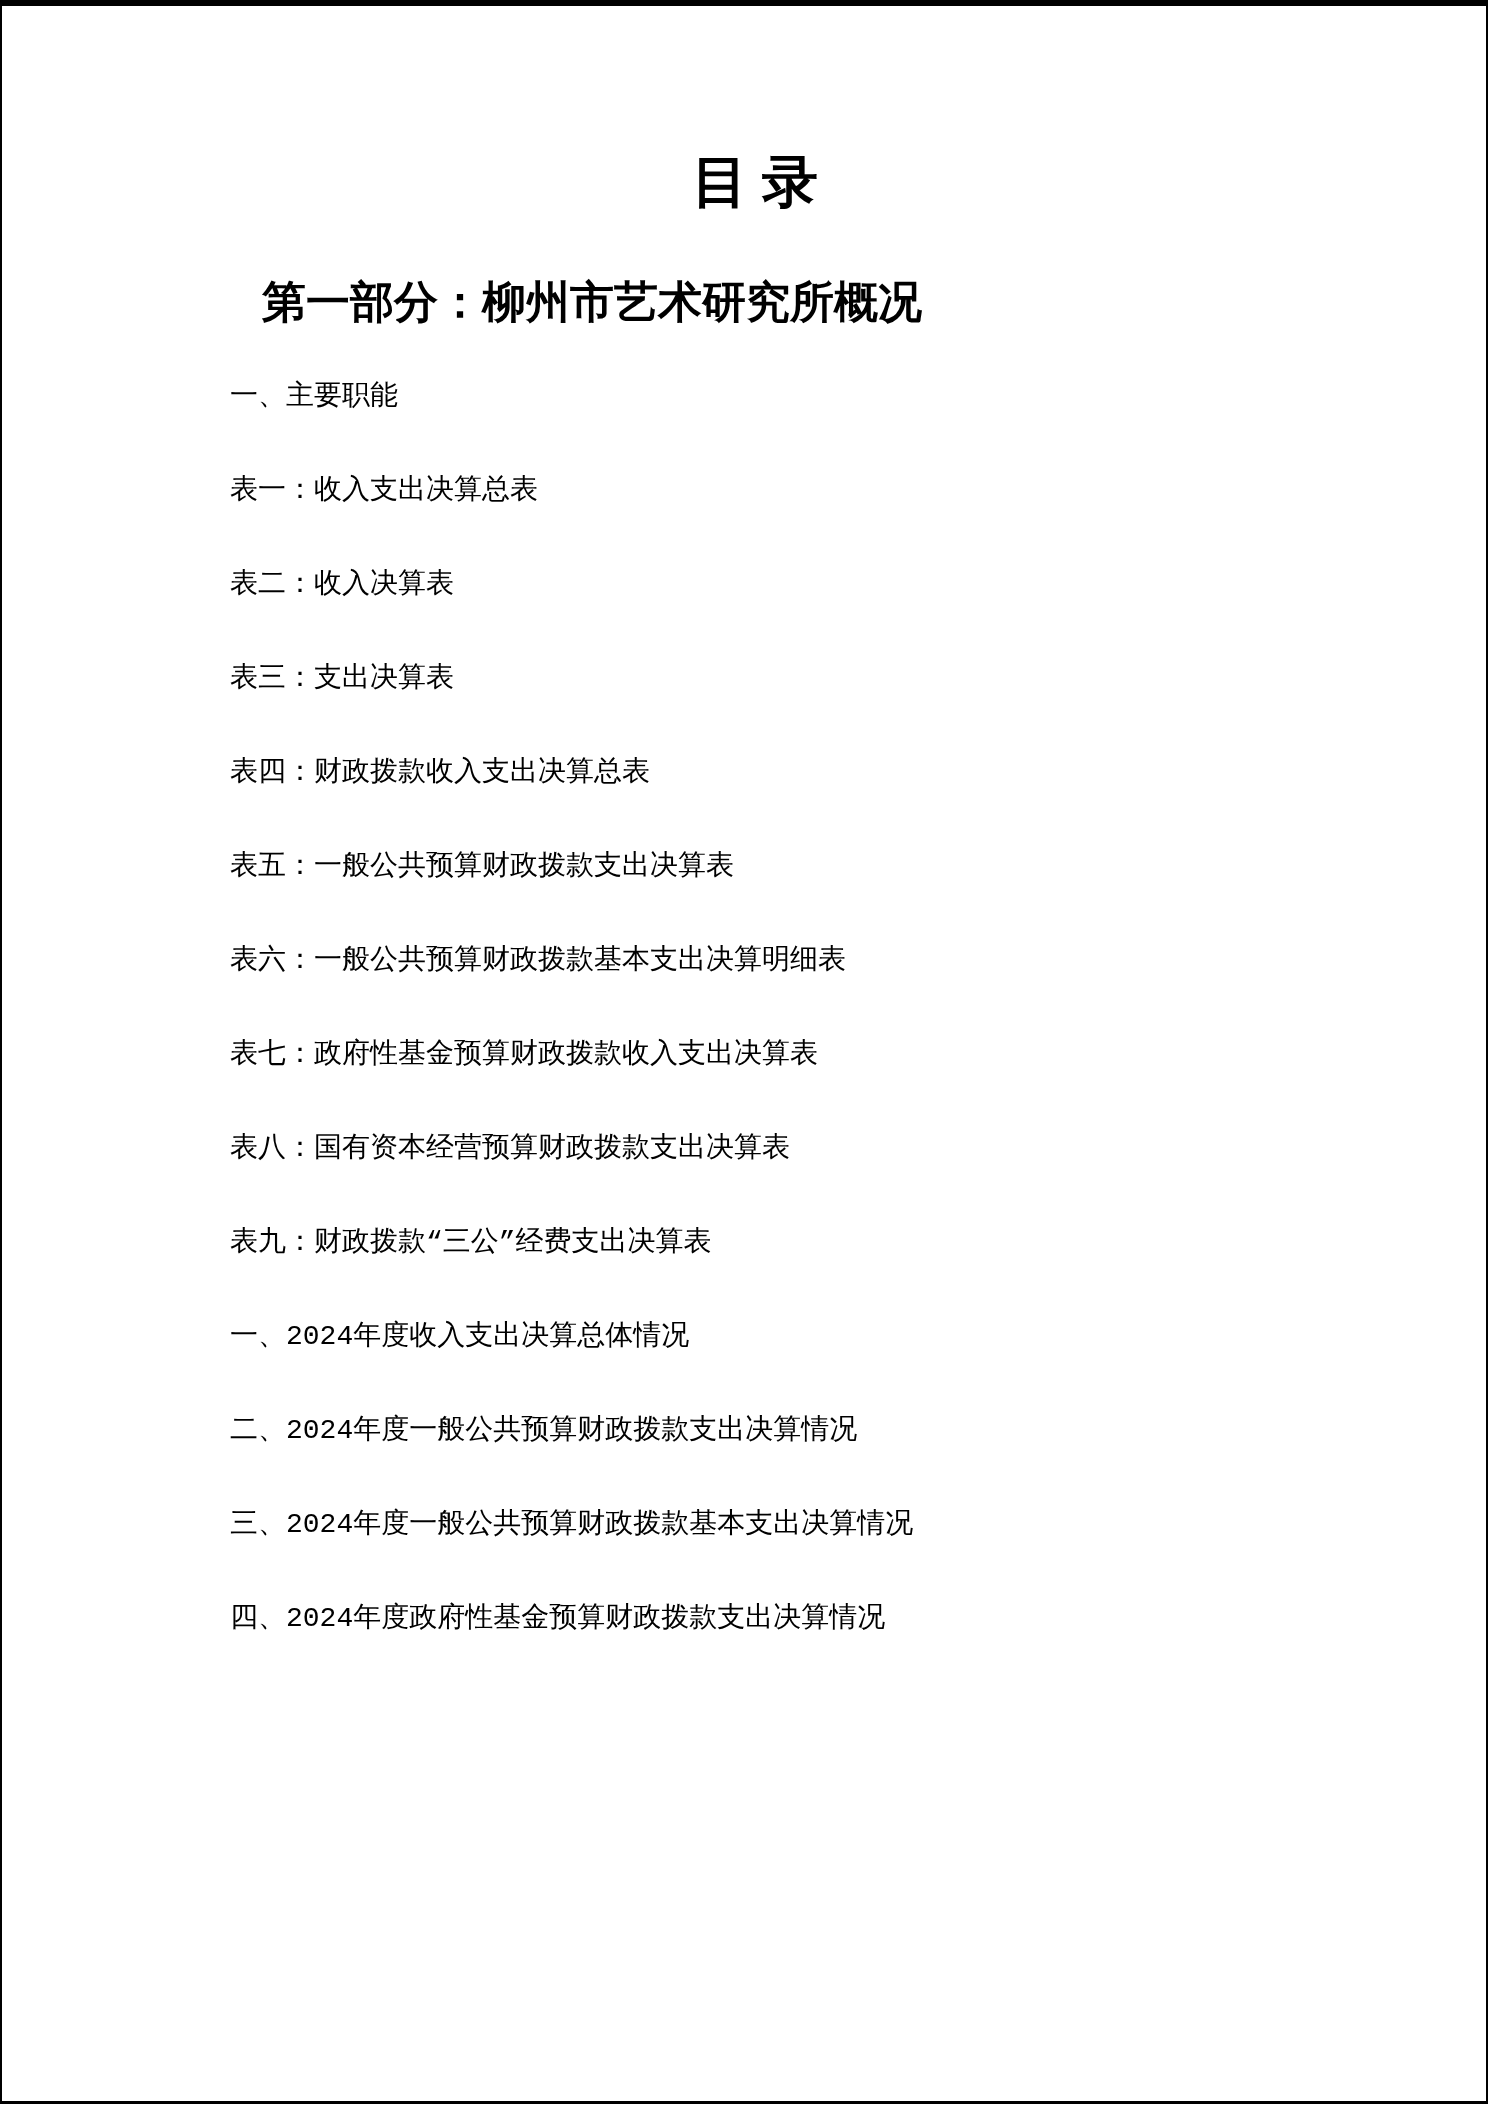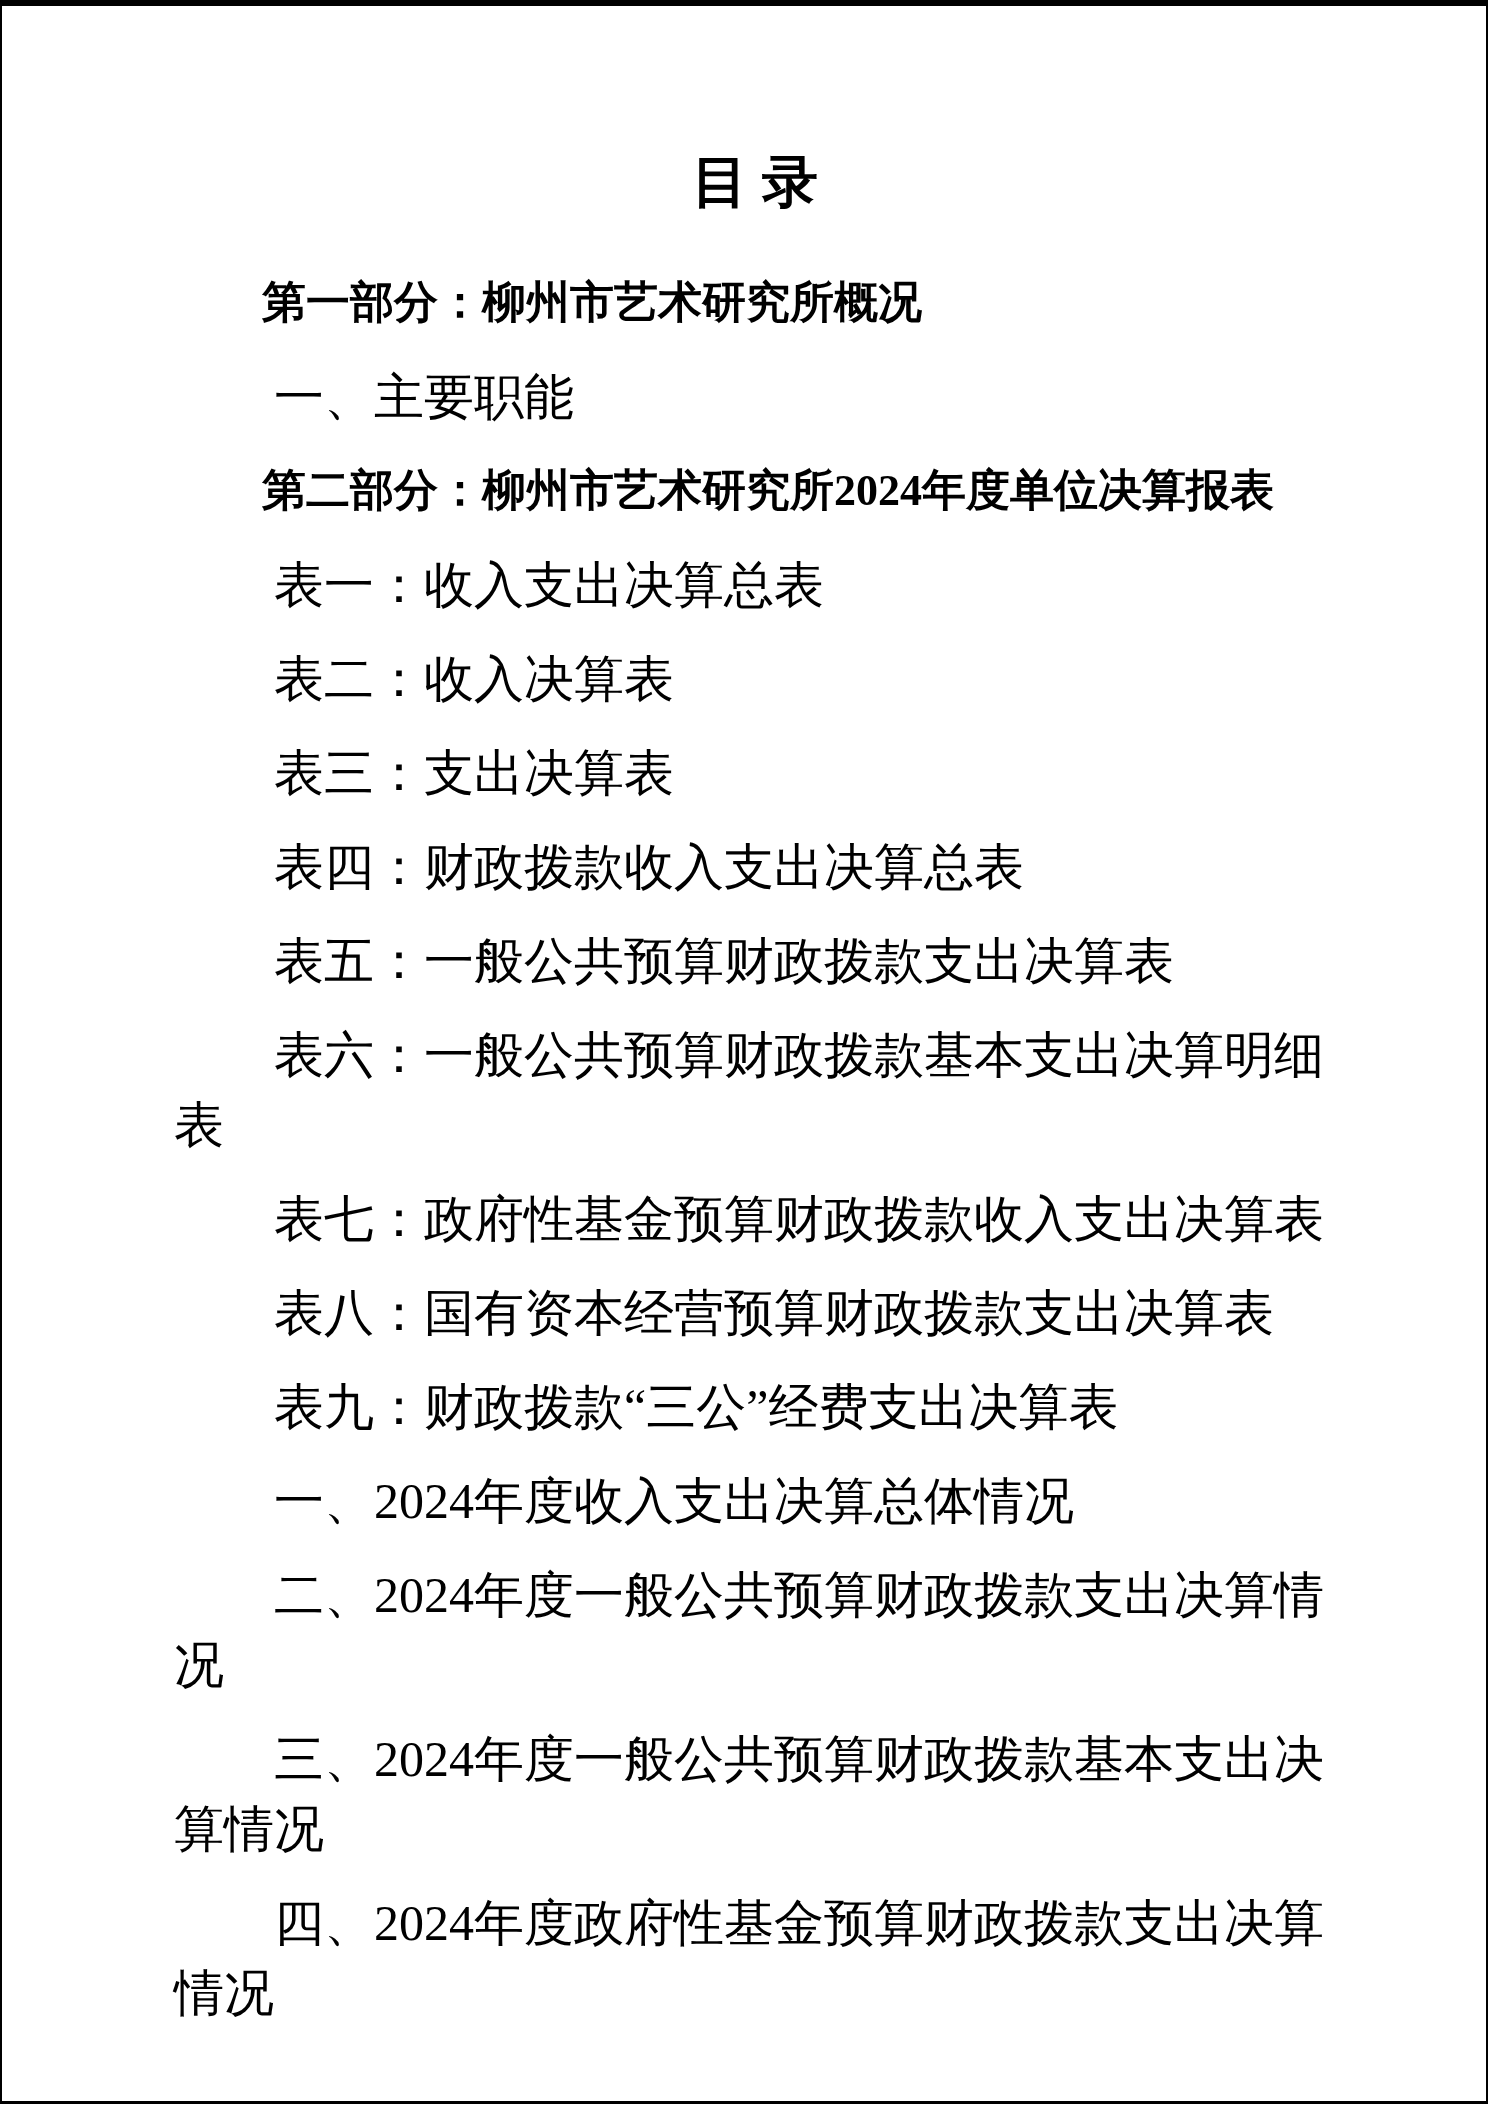--- a/index.html
+++ b/index.html
@@ -35,38 +35,37 @@
     line-height: 70px;
     color: #000000;
     text-indent: 2em;
   }
   .sec-heading {
     font-family: Liberation Serif, serif;
     font-size: 44px;
     font-weight: bold;
   }
   .toc-item {
-    font-family: Liberation Serif, serif;
-    font-size: 50px;
+    font-family: Liberation Mono, monospace;
+    font-size: 28px;
     font-weight: normal;
   }
 </style>
 </head>
 <body>
 
 <div class="page-frame">
 
   <h1 class="toc-title">目 录</h1>
 
   <p class="line sec-heading">第一部分：柳州市艺术研究所概况</p>
 
   <p class="line toc-item">一、主要职能</p>
 
 
-  <p class="line sec-heading">第二部分：柳州市艺术研究所2024年度单位决算报表</p>
 
   <p class="line toc-item">表一：收入支出决算总表</p>
 
   <p class="line toc-item">表二：收入决算表</p>
 
   <p class="line toc-item">表三：支出决算表</p>
 
   <p class="line toc-item">表四：财政拨款收入支出决算总表</p>
 
   <p class="line toc-item">表五：一般公共预算财政拨款支出决算表</p>

